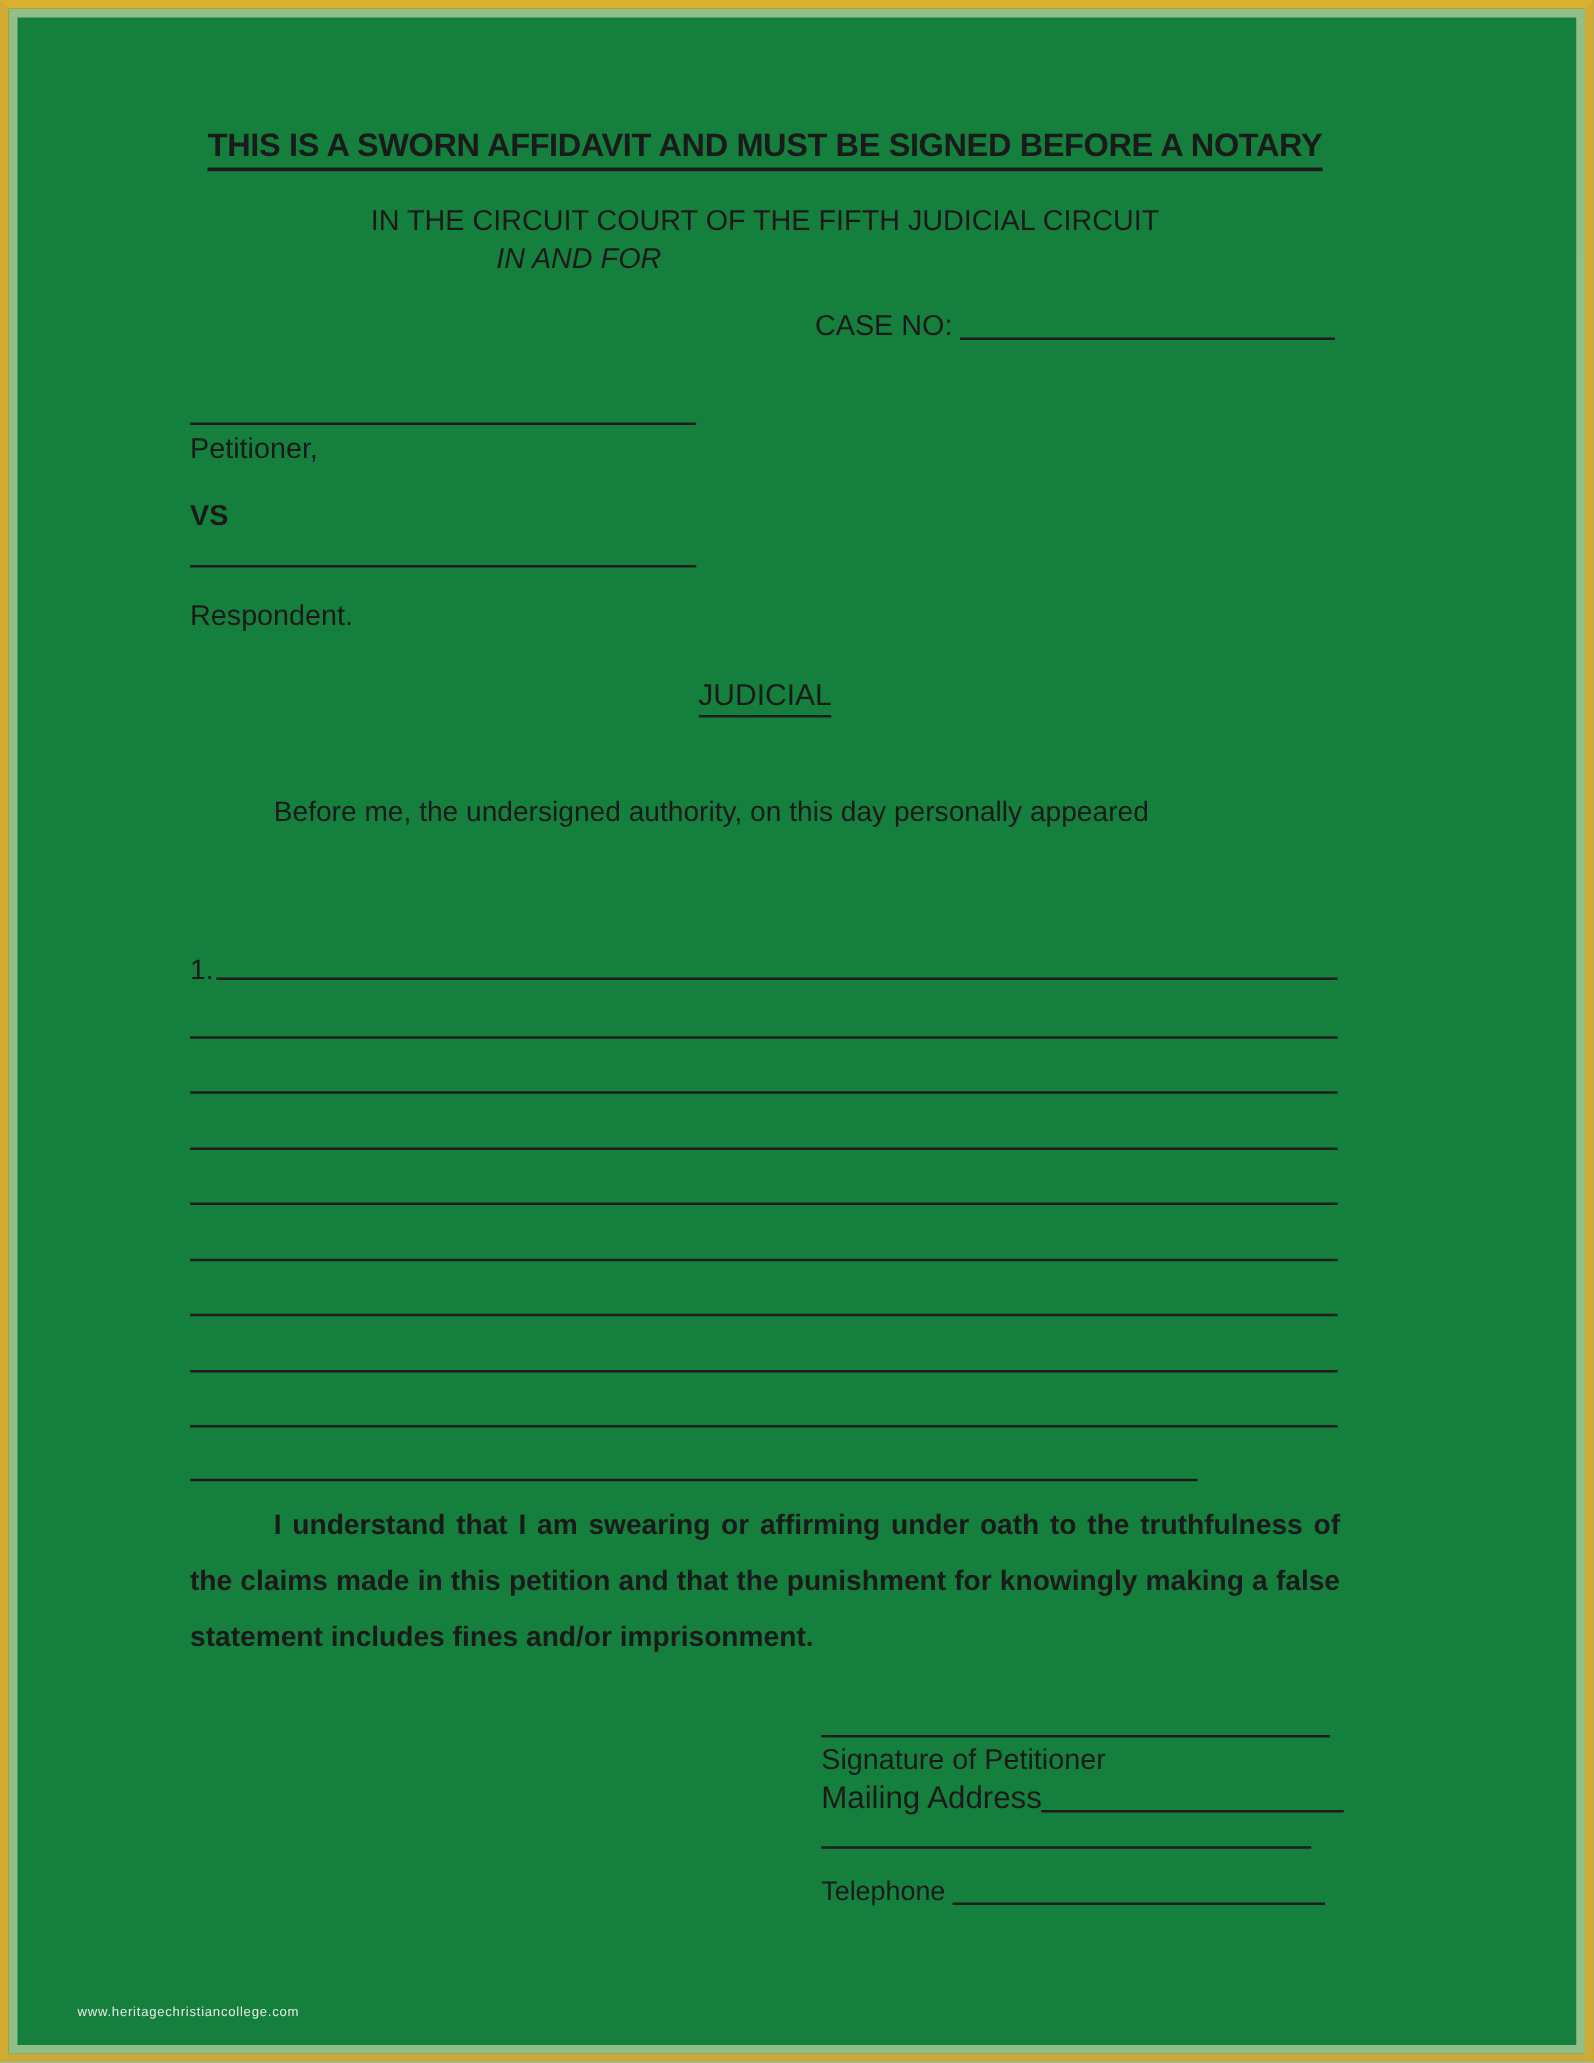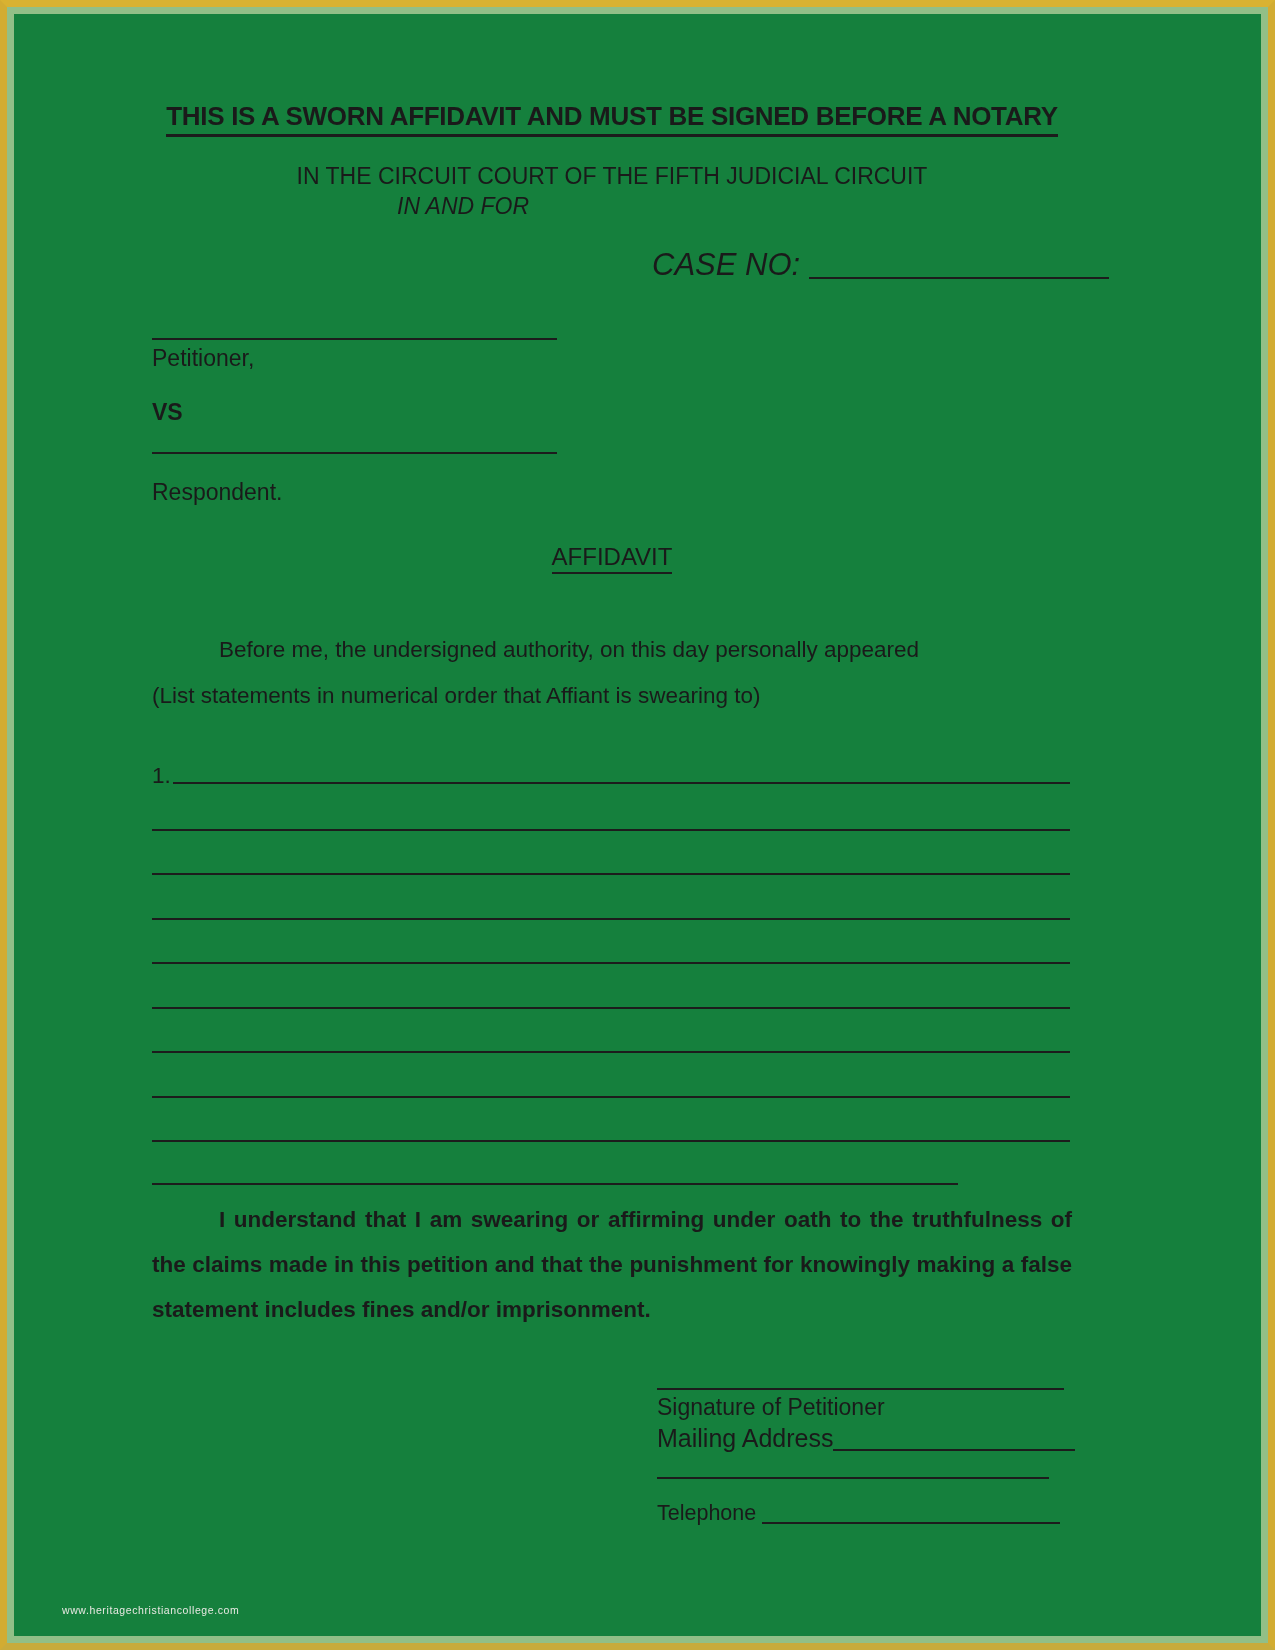--- a/index.html
+++ b/index.html
@@ -30,21 +30,21 @@
     vertical-align: -4px;
     height: 1px;
   }
   .title {
     left: 145px; top: 94px; width: 920px;
     font-size: 26px; font-weight: bold; letter-spacing: -0.3px;
   }
   .title .underlined { border-bottom: 3px solid #1c1c1c; padding-bottom: 3px; }
   .court1 { left: 145px; top: 156px; width: 920px; font-size: 23px; }
   .court2 { left: 390px; top: 186px; font-size: 23px; font-style: italic; }
-  .case-row { left: 645px; top: 240px; font-size: 31px; font-style: italic; }
+  .case-row { left: 645px; top: 240px; font-size: 23px; }
   .party-label { font-size: 23px; }
   .heading { left: 145px; top: 536px; width: 920px; font-size: 24px; }
   .heading .underlined { border-bottom: 2px solid #1c1c1c; padding-bottom: 2px; }
   .intro { left: 145px; top: 620px; width: 920px; font-size: 22.5px; line-height: 46px; }
   .indent { padding-left: 67px; }
   .item-row {
     left: 145px; top: 756px; width: 918px;
     display: flex; align-items: flex-end;
     font-size: 22.5px;
   }
@@ -80,26 +80,25 @@
     <span class="fill" style="width:300px"></span>
   </div>
 
   <div class="rule" style="left:145px; top:331px; width:405px;"></div>
   <div class="abs party-label" style="left:145px; top:338px;">Petitioner,</div>
   <div class="abs party-label" style="left:145px; top:392px;font-weight:bold;">VS</div>
   <div class="rule" style="left:145px; top:445px; width:405px;"></div>
   <div class="abs party-label" style="left:145px; top:452px;margin-top:20px;">Respondent.</div>
 
   <div class="abs heading center">
-    <span class="underlined">AFFIDAVIT</span>
+    <span class="underlined">JUDICIAL</span>
   </div>
 
   <div class="abs intro">
     <div class="indent">Before me, the undersigned authority, on this day personally appeared</div>
-    <div>(List statements in numerical order that Affiant is swearing to)</div>
   </div>
 
   <div class="abs item-row">
     <span>1.</span>
     <span class="line-fill"></span>
   </div>
 
   <div class="rule" style="left:145px; top:822px;  width:918px;"></div>
   <div class="rule" style="left:145px; top:866px;  width:918px;"></div>
   <div class="rule" style="left:145px; top:911px;  width:918px;"></div>

